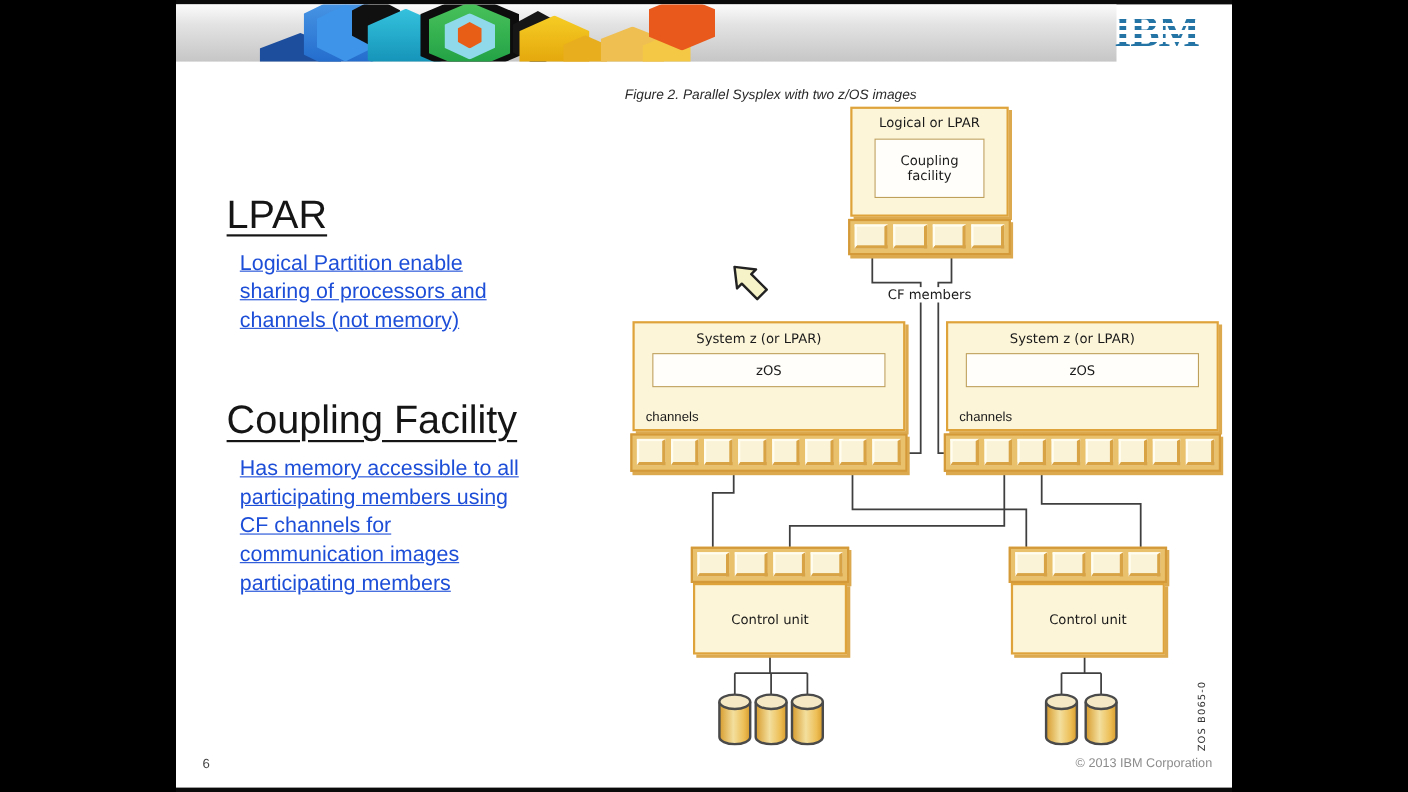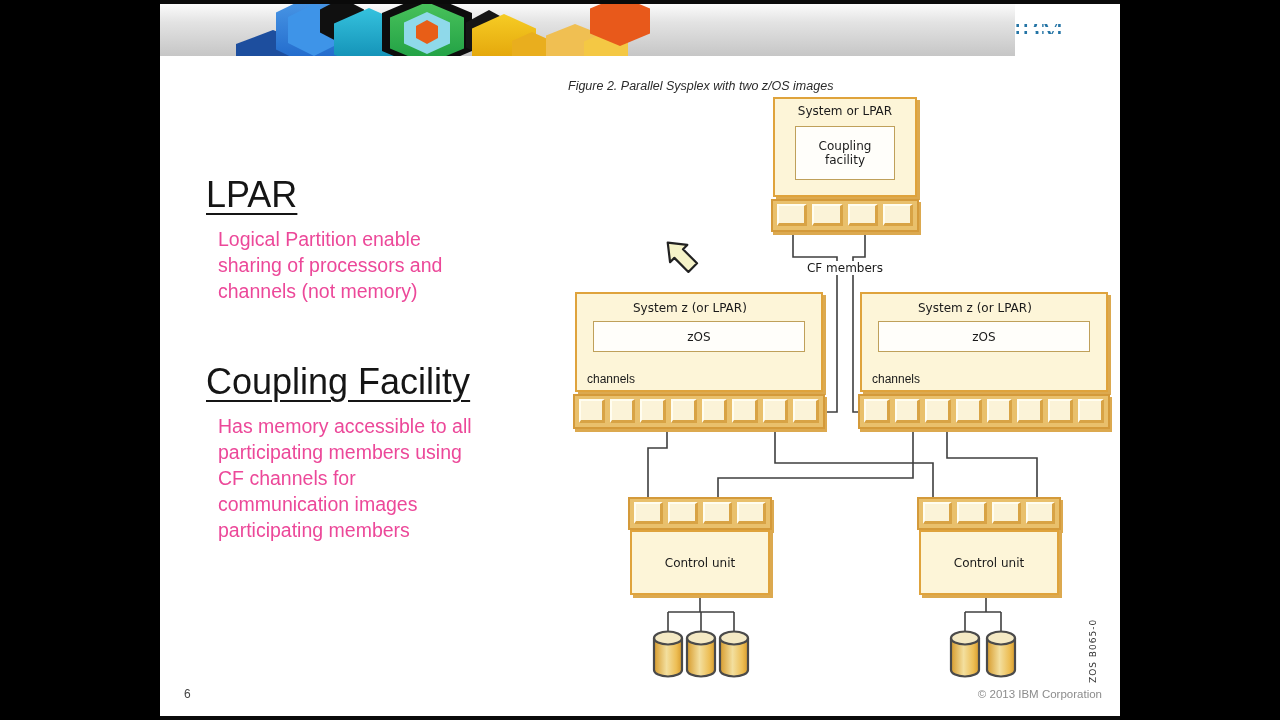--- a/index.html
+++ b/index.html
@@ -7,29 +7,29 @@
   .stage { position:relative; width:1280px; height:720px; background:#000; }
   .slide { position:absolute; left:160px; top:0; width:960px; height:720px; background:#fff; overflow:hidden; }
   .bar { position:absolute; left:0; width:100%; height:4px; background:#0a0a0a; }
 
   
   .banner { position:absolute; left:0; top:4px; width:855px; height:52px;
             background:linear-gradient(#fbfbfb 0%, #e3e3e3 35%, #c6c6c6 100%); overflow:visible; }
   .banner-clip { position:absolute; inset:0; overflow:hidden; }
   .hex { position:absolute; clip-path:polygon(50% 0,100% 25%,100% 75%,50% 100%,0 75%,0 25%); }
   .ibm-logo { position:absolute; left:853px; top:10px; width:105px; height:44px;
-              font-family:"Liberation Serif", serif; font-weight:normal; font-size:28px; line-height:38px;
+              font-family:"Liberation Serif", serif; font-weight:bold; font-size:40px; line-height:38px;
               letter-spacing:-1px; text-align:left;
               background:repeating-linear-gradient(180deg,#2474a5 0 3.5px, rgba(255,255,255,0) 3.5px 7px);
               -webkit-background-clip:text; background-clip:text; color:transparent; }
 
   
   .sec-heading { position:absolute; left:46px; font-size:36px; color:#151515;
                  text-decoration:underline; text-underline-offset:6px; text-decoration-thickness:2px; }
-  .sec-body { position:absolute; left:58px; width:262px; font-size:19.5px; line-height:26px; color:#ec4899; }
+  .sec-body { position:absolute; left:58px; width:262px; font-size:19.5px; line-height:26px; color:#1d4ed8;text-decoration:underline; }
 
   
   .caption { position:absolute; left:408px; top:79px; font-family:Liberation Sans, sans-serif;
              font-style:italic; font-size:12.5px; color:#2a2a2a; }
   .device { position:absolute; background:#FDF5D8; border:2px solid #DFA33C; box-shadow:3px 3px 0 #DCA94F;
             box-sizing:border-box; font-family:"DejaVu Sans", sans-serif; font-size:12px; color:#1a1a1a; }
   .device .title-c { text-align:center; padding-top:5px; }
   .device .title-l { text-align:left; padding:7px 0 0 10px;margin-left:46px; }
   .whitebox { background:#FFFEFA; border:1px solid #BFA05A; display:flex; align-items:center;
               justify-content:center; text-align:center; box-sizing:border-box; }
@@ -124,21 +124,21 @@
         <path d="M560,638 V670 A14,6.5 0 0 0 588,670 V638" fill="url(#cyl)"></path>
         <ellipse cx="574" cy="638" rx="14" ry="6.5" fill="#F4E9C4"></ellipse>
         <path d="M791,638 V670 A14,6.5 0 0 0 819,670 V638" fill="url(#cyl)"></path>
         <ellipse cx="805" cy="638" rx="14" ry="6.5" fill="#F4E9C4"></ellipse>
         <path d="M827,638 V670 A14,6.5 0 0 0 855,670 V638" fill="url(#cyl)"></path>
         <ellipse cx="841" cy="638" rx="14" ry="6.5" fill="#F4E9C4"></ellipse>
       </g>
     </svg>
 
     <div class="device" style="left:613px;top:97px;width:144px;height:100px;">
-      <div class="title-c">System or LPAR</div>
+      <div class="title-c">Logical or LPAR</div>
       <div class="whitebox" style="width:100px;height:54px;margin:8px auto 0;">
         <span style="width:70px;">Coupling facility</span>
       </div>
     </div>
     <div class="conn-row" style="left:611px;top:199px;width:148px;height:33px;">
       <div class="cell"></div>
         <div class="cell"></div>
         <div class="cell"></div>
         <div class="cell"></div>
     </div>

